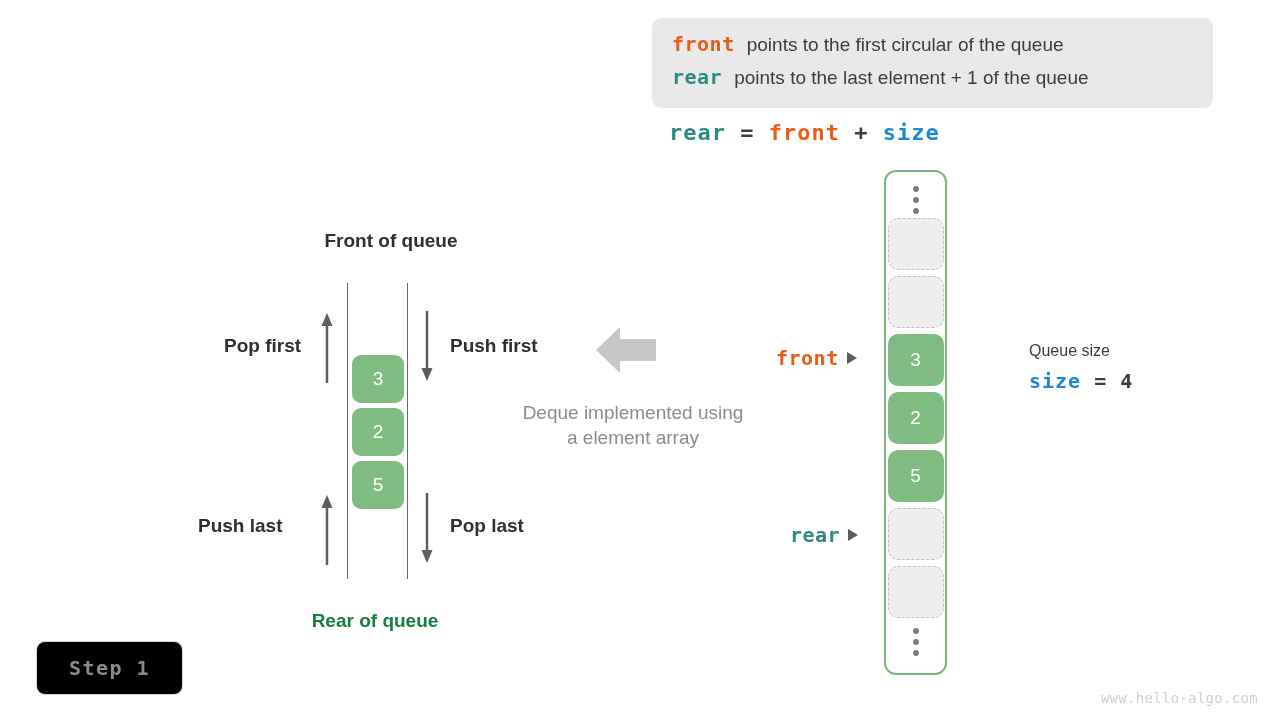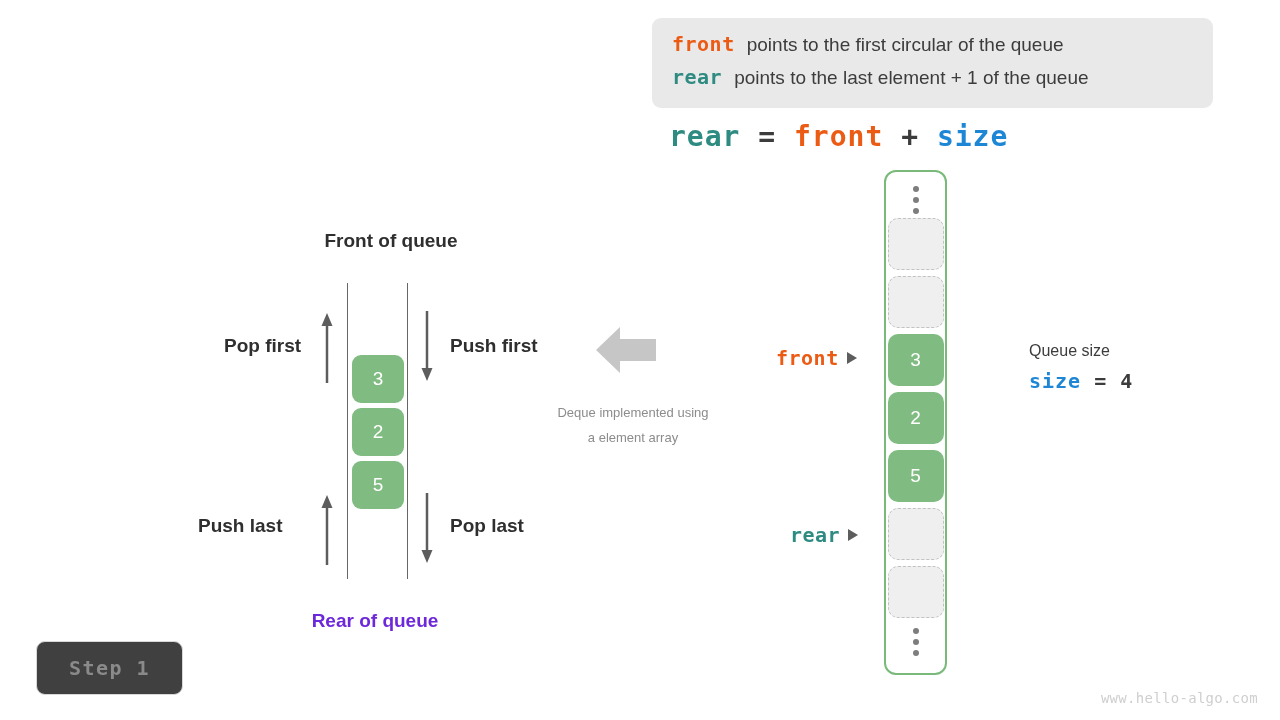--- a/index.html
+++ b/index.html
@@ -52,21 +52,21 @@
     margin-left: 12px;
   }
 
   
   #formula-line {
     position: absolute;
     left: 669px;
     top: 120px;
     font-family: "DejaVu Sans Mono", monospace;
     font-weight: bold;
-    font-size: 28px;
+    font-size: 22px;
     letter-spacing: 1px;
     white-space: pre;
   }
   .f-rear  { color: #2e8b81; }
   .f-front { color: #ec5b14; }
   .f-size  { color: #1d87d6; }
   .f-op    { color: #3c3c3c; }
 
   
   #deque-diagram {
@@ -87,21 +87,21 @@
     color: #2f2f2f;
   }
   #deque-title-rear {
     position: absolute;
     left: 0;
     top: 385px;
     width: 390px;
     text-align: center;
     font-size: 19px;
     font-weight: bold;
-    color: #6d28d9;
+    color: #15803d;
   }
   .rail {
     position: absolute;
     top: 58px;
     width: 1px;
     height: 296px;
     background: #666666;
   }
   #rail-left  { left: 167px; }
   #rail-right { left: 227px; }
@@ -154,21 +154,21 @@
     top: 325px;
     width: 60px;
     height: 50px;
   }
   #center-caption {
     position: absolute;
     left: 468px;
     top: 400px;
     width: 330px;
     text-align: center;
-    font-size: 13px;
+    font-size: 19px;
     line-height: 25px;
     color: #8c8c8c;
   }
   #center-caption div { white-space: nowrap; }
 
   
   #circular-array {
     position: absolute;
     left: 884px;
     top: 170px;
@@ -261,21 +261,21 @@
   .qs-size { color: #1d87d6; }
   .qs-rest { color: #3c3c3c; }
 
   
   #step-badge {
     position: absolute;
     left: 36px;
     top: 641px;
     width: 145px;
     height: 52px;
-    background: #404040;
+    background: #000000;
     border: 1px solid #d8d8d8;
     border-radius: 9px;
     display: flex;
     align-items: center;
     justify-content: center;
     font-family: "DejaVu Sans Mono", monospace;
     font-weight: bold;
     font-size: 20px;
     letter-spacing: 1.5px;
     color: #8a8a8a;

